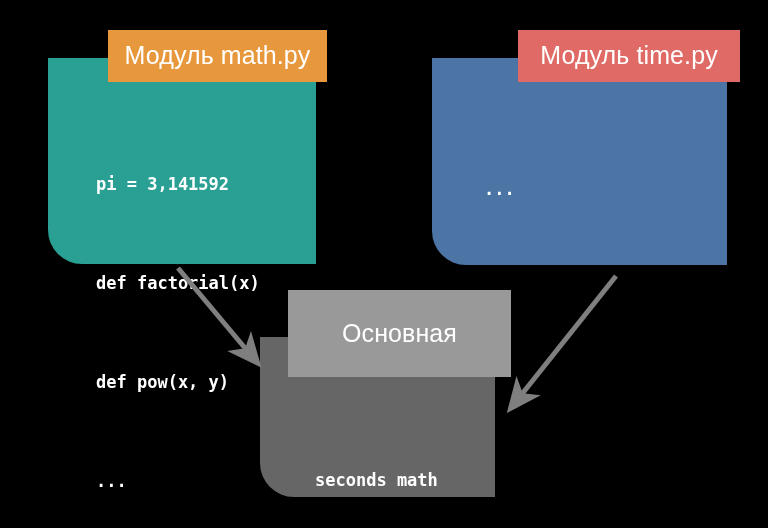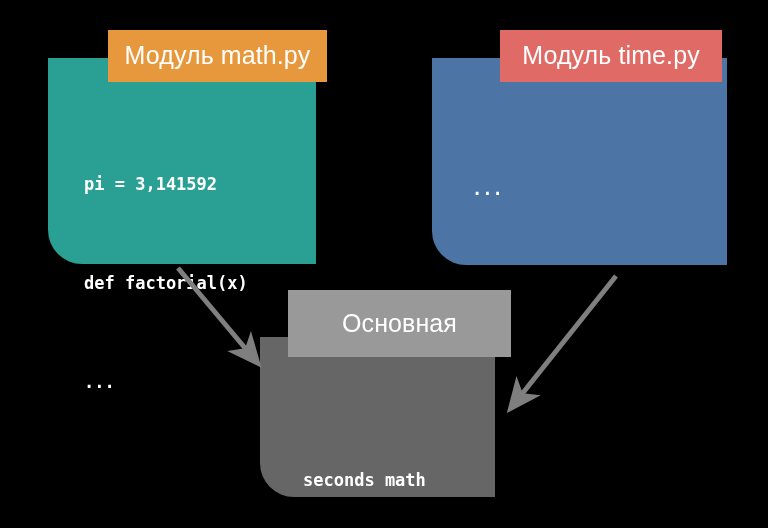--- a/index.html
+++ b/index.html
@@ -49,21 +49,21 @@
   .code-block {
     position: absolute;
     font-family: "DejaVu Sans Mono", "Liberation Mono", monospace;
     font-size: 17px;
     font-weight: bold;
     color: #FFFFFF;
     line-height: 33px;
     white-space: pre;
     letter-spacing: 0px;
   }
-  .code-line { display: block; }
+  .code-line { display: block; margin-left: 12px; }
 
   
   .arrow-svg {
     position: absolute;
     left: 0;
     top: 0;
     width: 768px;
     height: 528px;
     pointer-events: none;
   }
@@ -73,34 +73,35 @@
 
 <div id="canvas">
 
   <div class="module-box teal" style="left:48px; top:58px; width:268px; height:206px;"></div>
 
   <div class="module-label orange" style="left:108px; top:30px; width:219px; height:52px;">Модуль math.py</div>
 
   <div class="code-block" style="left:84px; top:102px;">
     <span class="code-line">pi = 3,141592</span>
     <span class="code-line">def factorial(x)</span>
+    <span class="code-line">def pow(x, y)</span>
     <span class="code-line">...</span>
   </div>
 
   <div class="module-box blue" style="left:432px; top:58px; width:295px; height:207px;"></div>
 
-  <div class="module-label red" style="left:500px; top:30px; width:222px; height:52px;">Модуль time.py</div>
+  <div class="module-label red" style="left:518px; top:30px; width:222px; height:52px;">Модуль time.py</div>
 
   <div class="code-block" style="left:472px; top:107px;">
     <span class="code-line">...</span>
   </div>
 
   <div class="module-box gray" style="left:260px; top:337px; width:235px; height:160px;"></div>
 
-  <div class="module-label lightgray" style="left:288px; top:290px; width:223px; height:67px; flex-direction:column;">
+  <div class="module-label lightgray" style="left:288px; top:290px; width:223px; height:87px; flex-direction:column;">
     <span>Основная</span>
   </div>
 
   <div class="code-block" style="left:303px; top:398px;">
     <span class="code-line">seconds math</span>
     
   </div>
 
   <svg class="arrow-svg" viewBox="0 0 768 528">
     <defs>

